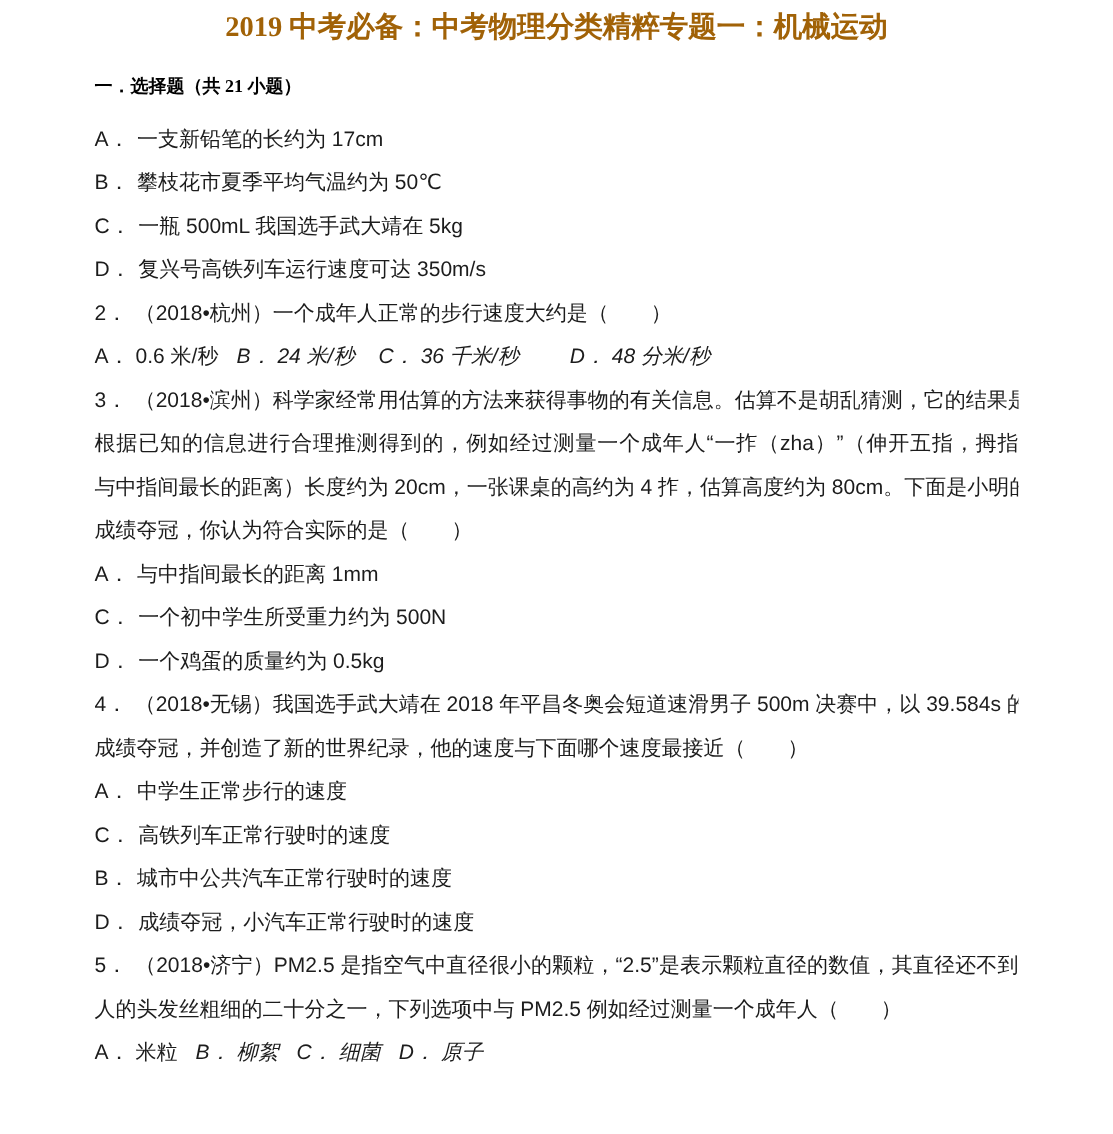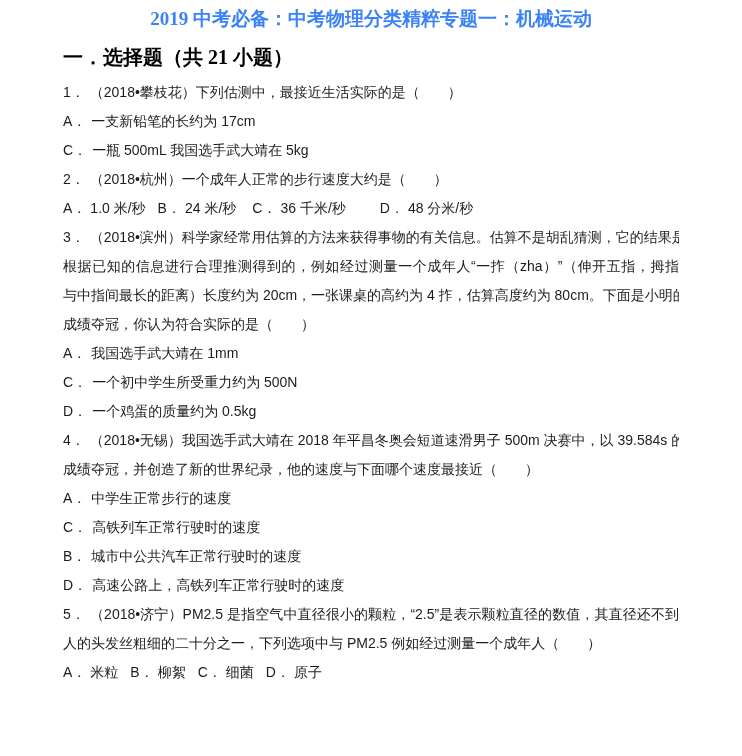--- a/index.html
+++ b/index.html
@@ -15,90 +15,91 @@
     font-family: "Liberation Sans", "DejaVu Sans", sans-serif;
     font-size: 14px;
   }
   .doc-title {
     margin: 0;
     font-family: "Liberation Serif", "DejaVu Serif", serif;
     font-weight: 700;
     font-size: 19px;
     line-height: 26px;
     text-align: center;
-    color: #3b82f6;
+    color: #a16207;
     white-space: nowrap;
   }
   .section-heading {
     margin: 14px 0 0 0;
     font-family: "Liberation Serif", "DejaVu Serif", serif;
     font-weight: 700;
-    font-size: 20px;
+    font-size: 12px;
     line-height: 23px;
     color: #000000;
     white-space: nowrap;
   }
   .content { margin-top: 9px; }
   .content p.line {
     margin: 0;
     line-height: 29px;
     white-space: nowrap;
     overflow: hidden;
   }
   
   .content p.jline {
     text-align: justify;
     text-align-last: justify;
   }
   .qnum, .opt-label { margin-right: 5px; }
   .inline-opt .opt-label { margin-right: 4px; }
   
-  .opt-row .inline-opt + .inline-opt { margin-left: 12px; }
+  .opt-row .inline-opt + .inline-opt { margin-left: 12px; font-style: italic; }
   #q2-opts .inline-opt:nth-of-type(3) { margin-left: 16px; }
   #q2-opts .inline-opt:nth-of-type(4) { margin-left: 34px; }
 </style>
 </head>
 <body>
 
 <div class="page">
 
   <h1 class="doc-title">2019 中考必备：中考物理分类精粹专题一：机械运动</h1>
 
   <h2 class="section-heading">一．选择题（共 21 小题）</h2>
 
   <div class="content">
 
     <div class="question">
-      <p class="line"><span class="qnum">1．</span><span>（2018•攀枝花）下列估测中，最接近生活实际的是（　　）</span></p>
       <p class="line option"><span class="opt-label">A．</span><span>一支新铅笔的长约为 17cm</span></p>
+      <p class="line option"><span class="opt-label">B．</span><span>攀枝花市夏季平均气温约为 50℃</span></p>
       <p class="line option"><span class="opt-label">C．</span><span>一瓶 500mL 我国选手武大靖在 5kg</span></p>
+      <p class="line option"><span class="opt-label">D．</span><span>复兴号高铁列车运行速度可达 350m/s</span></p>
     </div>
 
     <div class="question">
       <p class="line"><span class="qnum">2．</span><span>（2018•杭州）一个成年人正常的步行速度大约是（　　）</span></p>
-      <p class="line opt-row" id="q2-opts"><span class="inline-opt"><span class="opt-label">A．</span><span>1.0 米/秒</span></span><span class="inline-opt"><span class="opt-label">B．</span><span>24 米/秒</span></span><span class="inline-opt"><span class="opt-label">C．</span><span>36 千米/秒</span></span><span class="inline-opt"><span class="opt-label">D．</span><span>48 分米/秒</span></span></p>
+      <p class="line opt-row" id="q2-opts"><span class="inline-opt"><span class="opt-label">A．</span><span>0.6 米/秒</span></span><span class="inline-opt"><span class="opt-label">B．</span><span>24 米/秒</span></span><span class="inline-opt"><span class="opt-label">C．</span><span>36 千米/秒</span></span><span class="inline-opt"><span class="opt-label">D．</span><span>48 分米/秒</span></span></p>
     </div>
 
     <div class="question">
       <p class="line jline"><span class="qnum">3．</span><span>（2018•滨州）科学家经常用估算的方法来获得事物的有关信息。估算不是胡乱猜测，它的结果是</span></p>
       <p class="line jline"><span>根据已知的信息进行合理推测得到的，例如经过测量一个成年人“一拃（zha）”（伸开五指，拇指</span></p>
       <p class="line jline"><span>与中指间最长的距离）长度约为 20cm，一张课桌的高约为 4 拃，估算高度约为 80cm。下面是小明的</span></p>
       <p class="line"><span>成绩夺冠，你认为符合实际的是（　　）</span></p>
-      <p class="line option"><span class="opt-label">A．</span><span>我国选手武大靖在 1mm</span></p>
+      <p class="line option"><span class="opt-label">A．</span><span>与中指间最长的距离 1mm</span></p>
       <p class="line option"><span class="opt-label">C．</span><span>一个初中学生所受重力约为 500N</span></p>
       <p class="line option"><span class="opt-label">D．</span><span>一个鸡蛋的质量约为 0.5kg</span></p>
     </div>
 
     <div class="question">
       <p class="line jline"><span class="qnum">4．</span><span>（2018•无锡）我国选手武大靖在 2018 年平昌冬奥会短道速滑男子 500m 决赛中，以 39.584s 的</span></p>
       <p class="line"><span>成绩夺冠，并创造了新的世界纪录，他的速度与下面哪个速度最接近（　　）</span></p>
       <p class="line option"><span class="opt-label">A．</span><span>中学生正常步行的速度</span></p>
       <p class="line option"><span class="opt-label">C．</span><span>高铁列车正常行驶时的速度</span></p>
       <p class="line option"><span class="opt-label">B．</span><span>城市中公共汽车正常行驶时的速度</span></p>
-      <p class="line option"><span class="opt-label">D．</span><span>高速公路上，高铁列车正常行驶时的速度</span></p>
+      <p class="line option"><span class="opt-label">D．</span><span>成绩夺冠，小汽车正常行驶时的速度</span></p>
     </div>
 
     <div class="question">
       <p class="line jline"><span class="qnum">5．</span><span>（2018•济宁）PM2.5 是指空气中直径很小的颗粒，“2.5”是表示颗粒直径的数值，其直径还不到</span></p>
       <p class="line"><span>人的头发丝粗细的二十分之一，下列选项中与 PM2.5 例如经过测量一个成年人（　　）</span></p>
       <p class="line opt-row" id="q5-opts"><span class="inline-opt"><span class="opt-label">A．</span><span>米粒</span></span><span class="inline-opt"><span class="opt-label">B．</span><span>柳絮</span></span><span class="inline-opt"><span class="opt-label">C．</span><span>细菌</span></span><span class="inline-opt"><span class="opt-label">D．</span><span>原子</span></span></p>
     </div>
 
   </div>
 </div>

